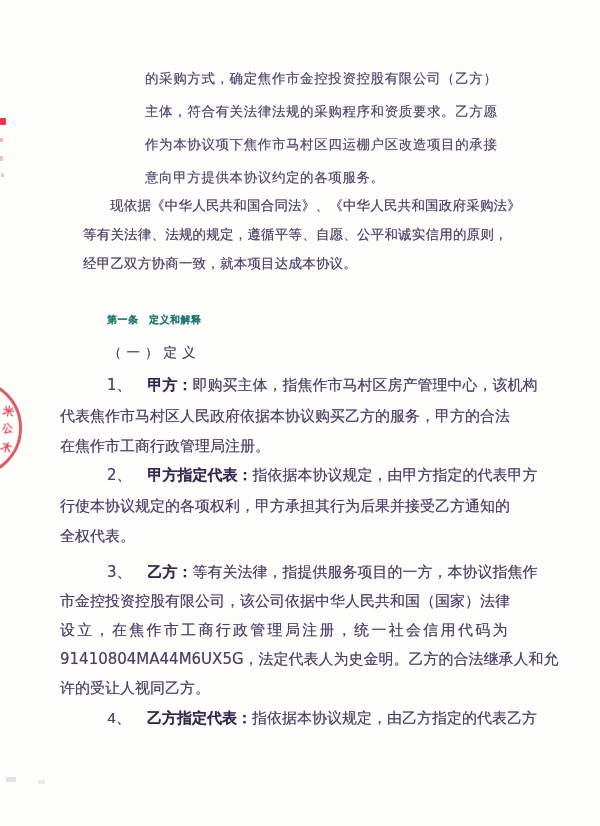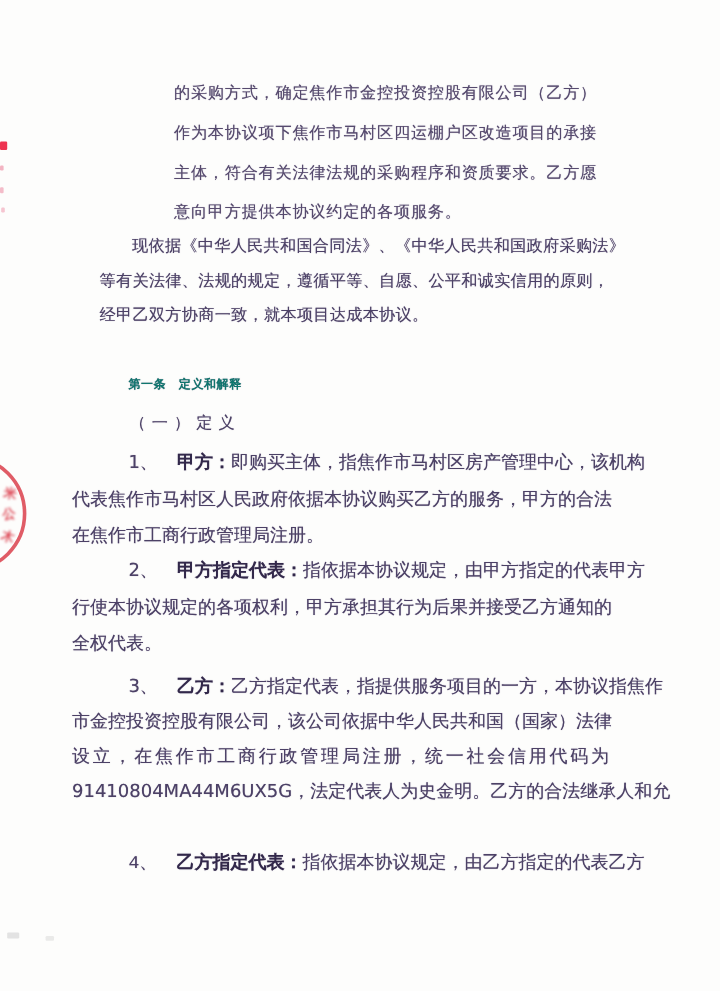--- a/index.html
+++ b/index.html
@@ -60,22 +60,22 @@
   .sp5{left:6px;top:777px;width:10px;height:5px;background:rgba(205,205,205,0.55);}
   .sp6{left:38px;top:780px;width:7px;height:4px;background:rgba(210,210,210,0.45);}
 </style>
 </head>
 <body>
 
 <div class="page">
 
   <div class="doc-block" id="intro">
     <div class="line">的采购方式，确定焦作市金控投资控股有限公司（乙方）</div>
+    <div class="line">主体，符合有关法律法规的采购程序和资质要求。乙方愿</div>
     <div class="line">作为本协议项下焦作市马村区四运棚户区改造项目的承接</div>
-    <div class="line">主体，符合有关法律法规的采购程序和资质要求。乙方愿</div>
     <div class="line">意向甲方提供本协议约定的各项服务。</div>
   </div>
 
   <div class="doc-block" id="basis">
     <div class="line first">现依据《中华人民共和国合同法》、《中华人民共和国政府采购法》</div>
     <div class="line">等有关法律、法规的规定，遵循平等、自愿、公平和诚实信用的原则，</div>
     <div class="line">经甲乙双方协商一致，就本项目达成本协议。</div>
   </div>
 
   <div class="doc-block" id="heading">第一条　定义和解释</div>
@@ -93,25 +93,26 @@
   <div class="doc-block definition" id="def2">
     <div class="line first">
       <span>2、</span><span class="b">甲方指定代表：</span><span>指依据本协议规定，由甲方指定的代表甲方</span>
     </div>
     <div class="line">行使本协议规定的各项权利，甲方承担其行为后果并接受乙方通知的</div>
     <div class="line">全权代表。</div>
   </div>
 
   <div class="doc-block definition" id="def3">
     <div class="line first">
-      <span>3、</span><span class="b">乙方：</span><span>乙方指定代表，指提供服务项目的一方，本协议指焦作</span>
+      <span>3、</span><span class="b">乙方：</span><span>等有关法律，指提供服务项目的一方，本协议指焦作</span>
     </div>
     <div class="line">市金控投资控股有限公司，该公司依据中华人民共和国（国家）法律</div>
     <div class="line spread">设立，在焦作市工商行政管理局注册，统一社会信用代码为</div>
     <div class="line">91410804MA44M6UX5G，法定代表人为史金明。乙方的合法继承人和允</div>
+    <div class="line">许的受让人视同乙方。</div>
   </div>
 
   <div class="doc-block definition" id="def4">
     <div class="line first">
       <span>4、</span><span class="b">乙方指定代表：</span><span>指依据本协议规定，由乙方指定的代表乙方</span>
     </div>
   </div>
 
   <div class="seal"></div>
   <span class="seal-frag frag1">米</span>

